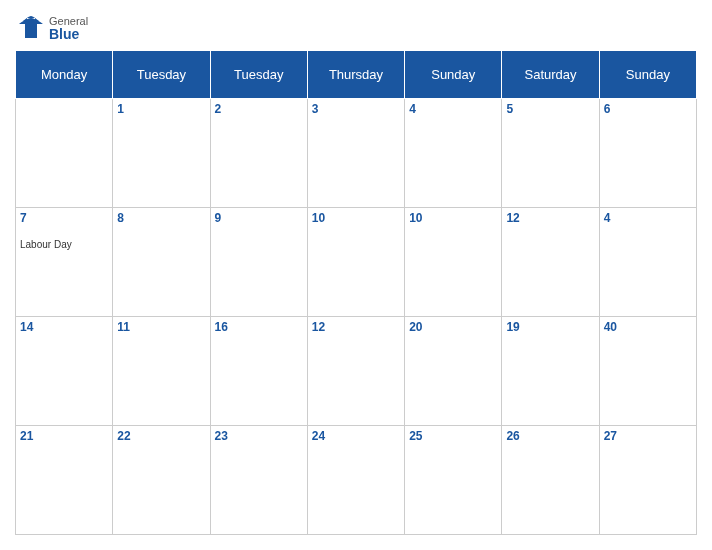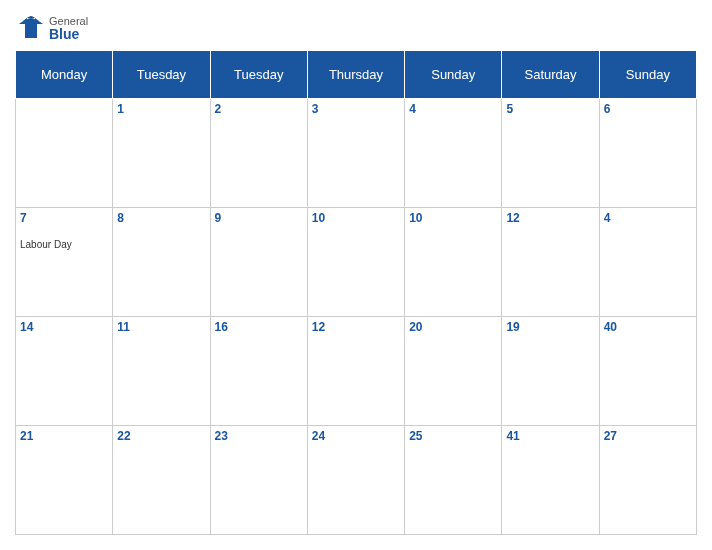--- a/index.html
+++ b/index.html
@@ -184,21 +184,21 @@
         <td>
           <span class="day-number">23</span>
         </td>
         <td>
           <span class="day-number">24</span>
         </td>
         <td>
           <span class="day-number">25</span>
         </td>
         <td>
-          <span class="day-number">41</span>
+          <span class="day-number">26</span>
         </td>
         <td>
           <span class="day-number">27</span>
         </td>
       </tr>
     </tbody>
 </table>
 
 <style>
   

